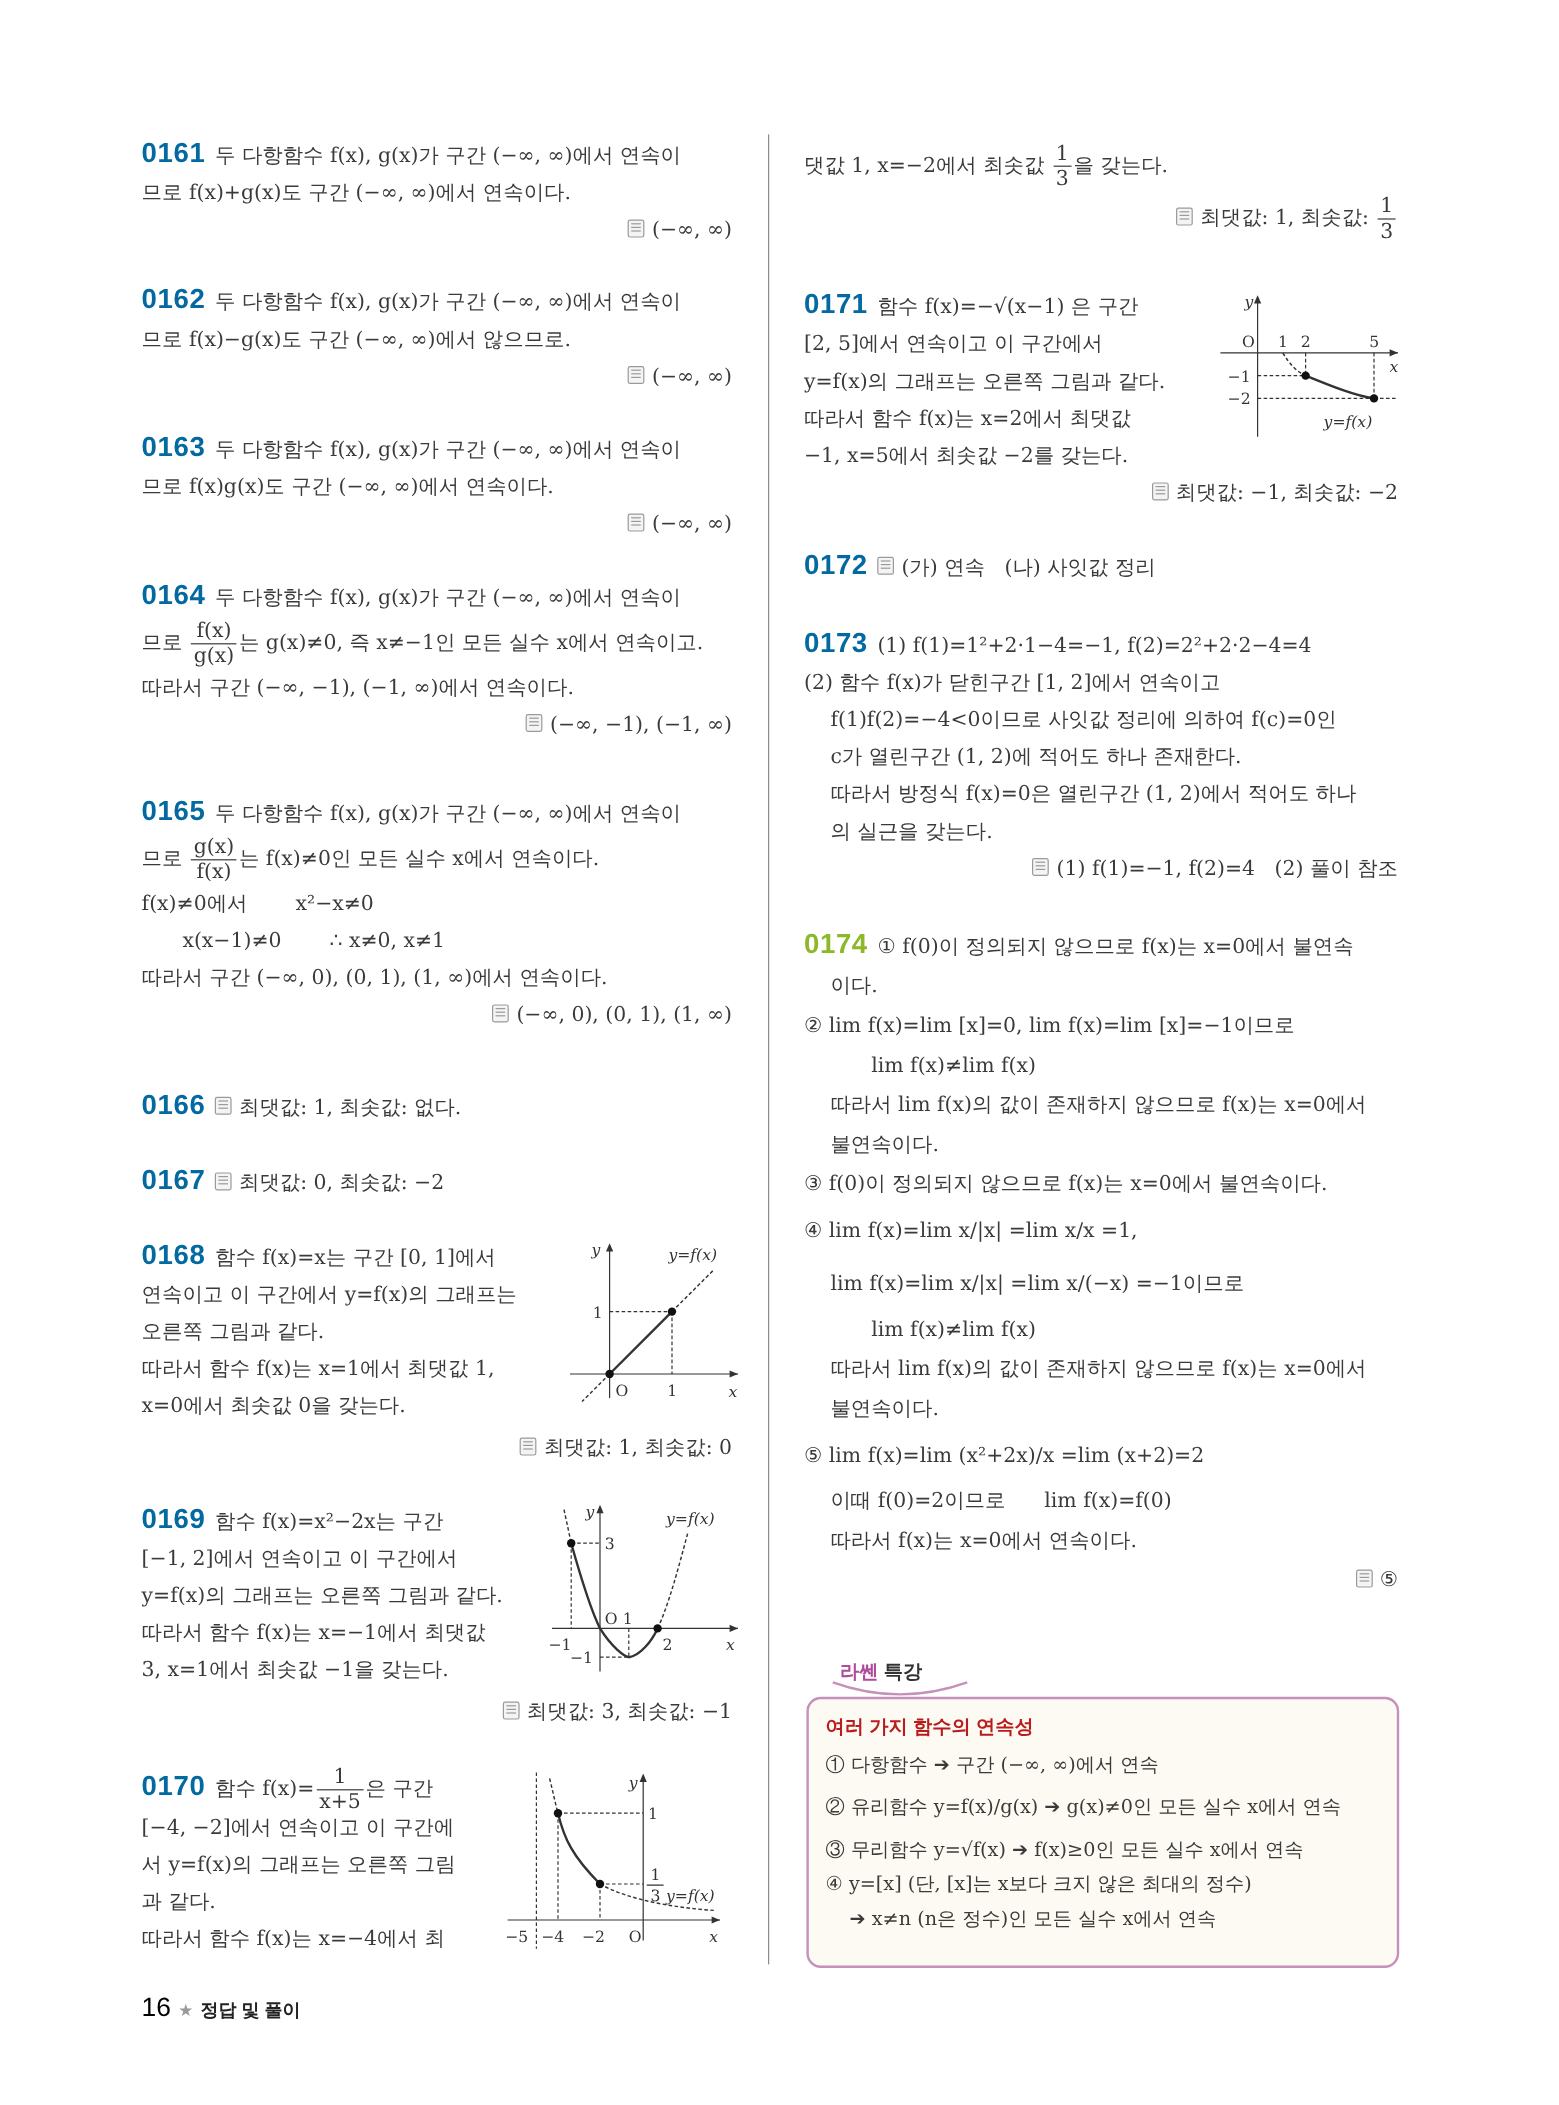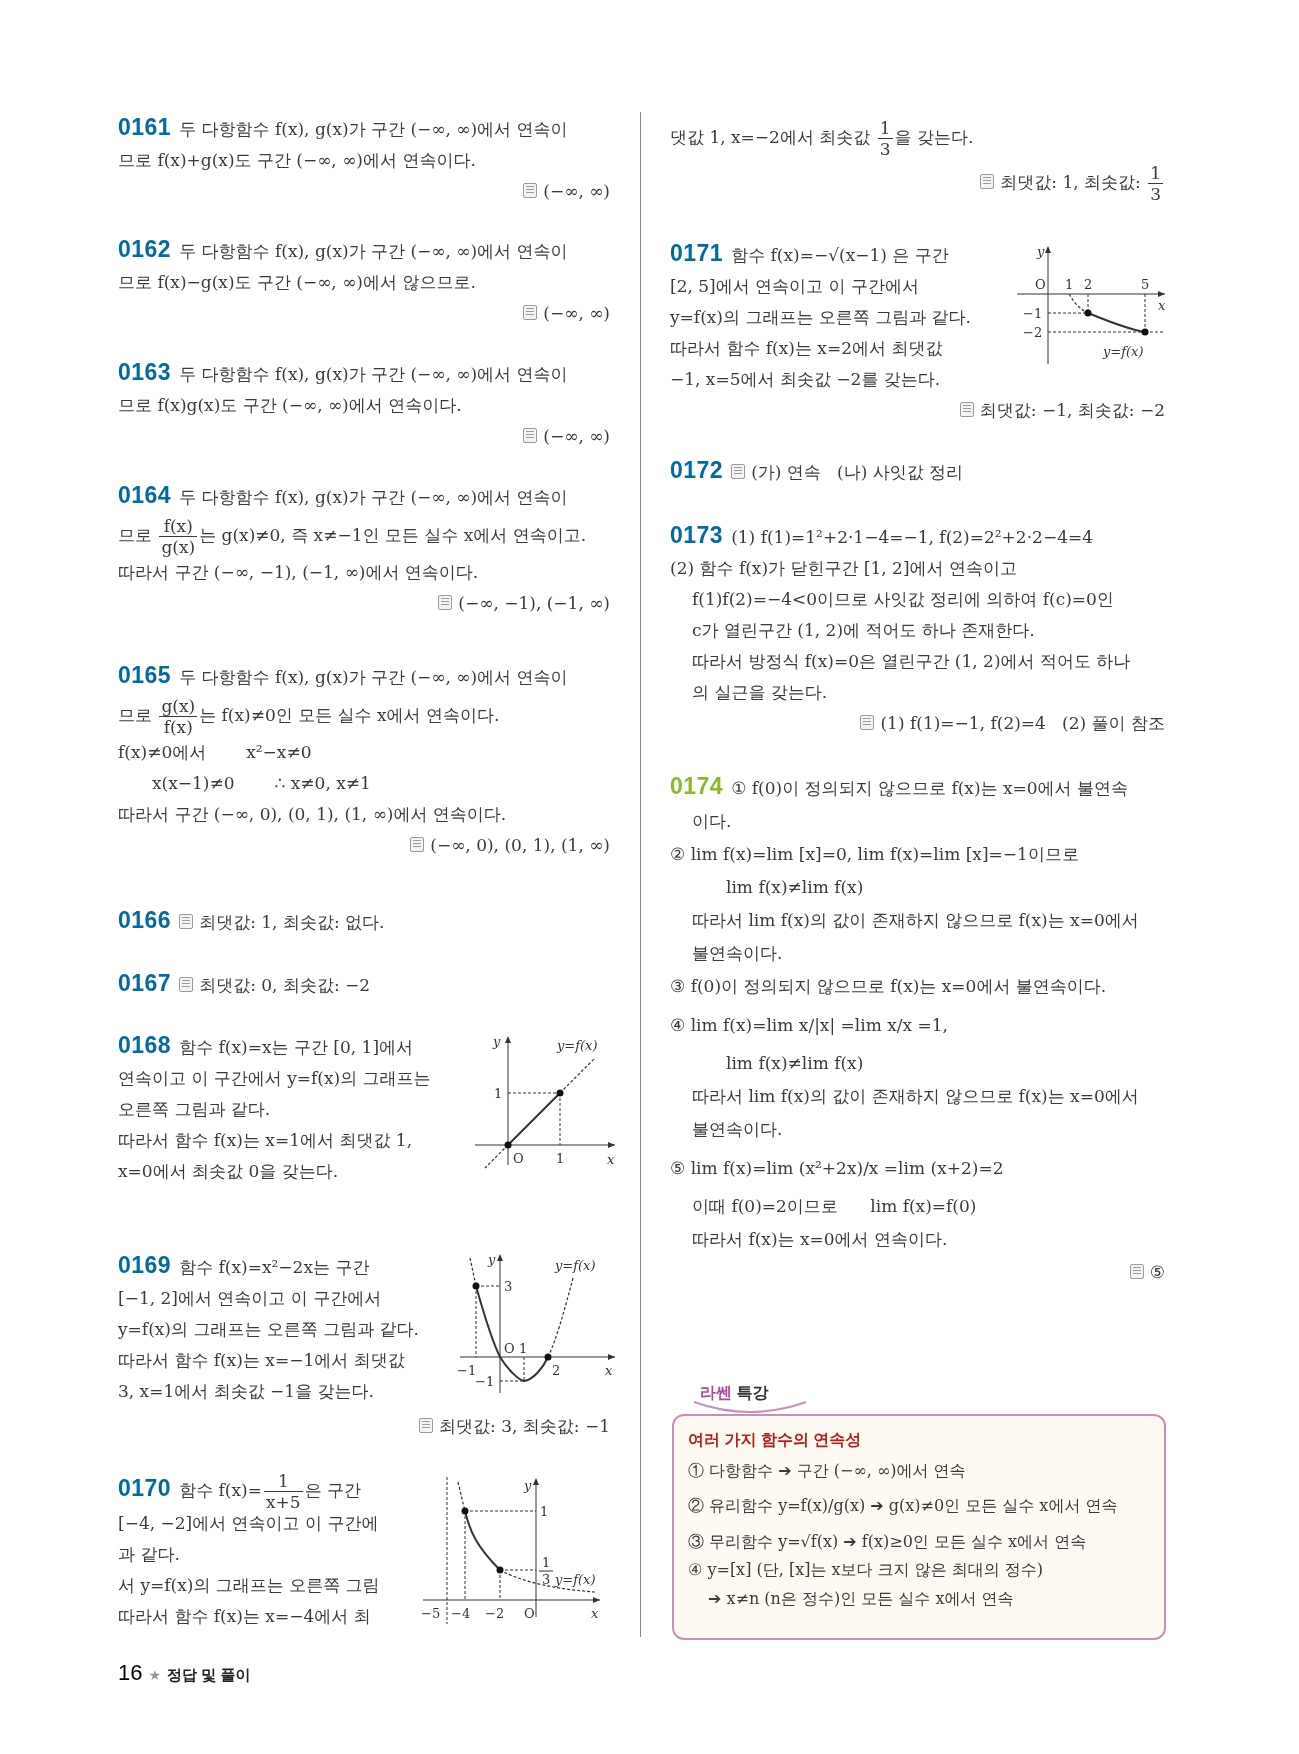--- a/index.html
+++ b/index.html
@@ -86,36 +86,37 @@
   <div class="prob" style="top:968px">
     <div class="line"><span class="num">0167</span><span class="ansicon"></span><span>최댓값: 0, 최솟값: −2</span></div>
   </div>
 
   <div class="prob" style="top:1030px">
     <div class="line"><span class="num">0168</span><span>함수 f(x)=x는 구간 [0, 1]에서</span></div>
     <div class="line">연속이고 이 구간에서 y=f(x)의 그래프는</div>
     <div class="line">오른쪽 그림과 같다.</div>
     <div class="line">따라서 함수 f(x)는 x=1에서 최댓값 1,</div>
     <div class="line">x=0에서 최솟값 0을 갖는다.</div>
+    <div class="ans" style="margin-top:4px"><span class="ansicon"></span><span>최댓값: 1, 최솟값: 0</span></div>
   </div>
 
   <div class="prob" style="top:1250px">
     <div class="line"><span class="num">0169</span><span>함수 f(x)=x²−2x는 구간</span></div>
     <div class="line">[−1, 2]에서 연속이고 이 구간에서</div>
     <div class="line">y=f(x)의 그래프는 오른쪽 그림과 같다.</div>
     <div class="line">따라서 함수 f(x)는 x=−1에서 최댓값</div>
     <div class="line">3, x=1에서 최솟값 −1을 갖는다.</div>
     <div class="ans" style="margin-top:4px"><span class="ansicon"></span><span>최댓값: 3, 최솟값: −1</span></div>
   </div>
 
   <div class="prob" style="top:1468px">
     <div class="line" style="height:40px;line-height:40px"><span class="num">0170</span><span>함수 f(x)=</span><span class="frac"><span class="top">1</span><span>x+5</span></span><span>은 구간</span></div>
     <div class="line">[−4, −2]에서 연속이고 이 구간에</div>
+    <div class="line">서 y=f(x)의 그래프는 오른쪽 그림</div>
     <div class="line">과 같다.</div>
-    <div class="line">서 y=f(x)의 그래프는 오른쪽 그림</div>
     <div class="line">따라서 함수 f(x)는 x=−4에서 최</div>
   </div>
 </div>
 
 <div class="graph" style="left:465px;top:1030px">
   <svg width="155" height="140" viewBox="0 0 155 140" font-family="DejaVu Serif, serif" font-size="13" fill="#333">
     <line x1="10" y1="115" x2="150" y2="115" stroke="#333" stroke-width="1"></line>
     <polygon points="150,115 143,112 143,118" fill="#333"></polygon>
     <line x1="43" y1="135" x2="43" y2="8" stroke="#333" stroke-width="1"></line>
     <polygon points="43,6 40,13 46,13" fill="#333"></polygon>
@@ -225,20 +226,21 @@
 
   <div class="prob" style="top:770px;line-height:33px">
     <div class="line"><span class="num green">0174</span><span>① f(0)이 정의되지 않으므로 f(x)는 x=0에서 불연속</span></div>
     <div class="line indent1">이다.</div>
     <div class="line">② lim f(x)=lim [x]=0, lim f(x)=lim [x]=−1이므로</div>
     <div class="line indent2">lim f(x)≠lim f(x)</div>
     <div class="line indent1">따라서 lim f(x)의 값이 존재하지 않으므로 f(x)는 x=0에서</div>
     <div class="line indent1">불연속이다.</div>
     <div class="line">③ f(0)이 정의되지 않으므로 f(x)는 x=0에서 불연속이다.</div>
     <div class="line" style="line-height:44px">④ lim f(x)=lim x/|x| =lim x/x =1,</div>
+    <div class="line indent1" style="line-height:44px">lim f(x)=lim x/|x| =lim x/(−x) =−1이므로</div>
     <div class="line indent2">lim f(x)≠lim f(x)</div>
     <div class="line indent1">따라서 lim f(x)의 값이 존재하지 않으므로 f(x)는 x=0에서</div>
     <div class="line indent1">불연속이다.</div>
     <div class="line" style="line-height:44px">⑤ lim f(x)=lim (x²+2x)/x =lim (x+2)=2</div>
     <div class="line indent1" style="white-space:pre">이때 f(0)=2이므로      lim f(x)=f(0)</div>
     <div class="line indent1">따라서 f(x)는 x=0에서 연속이다.</div>
     <div class="ans"><span class="ansicon"></span><span>⑤</span></div>
   </div>
 </div>
 

